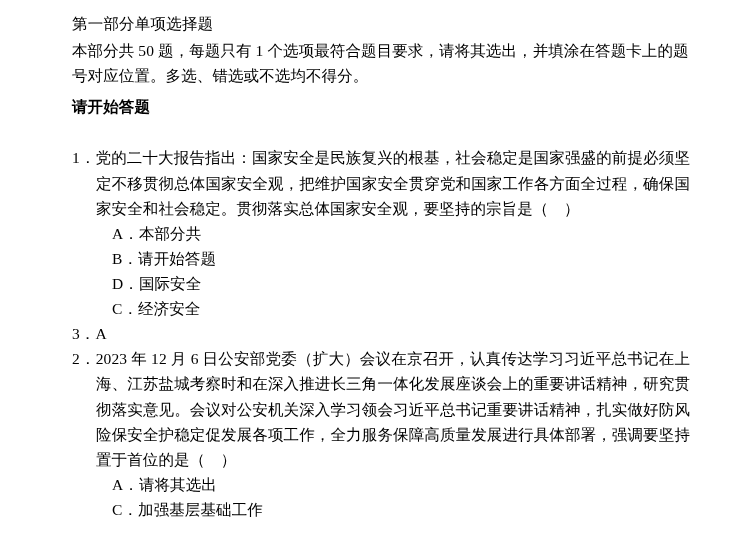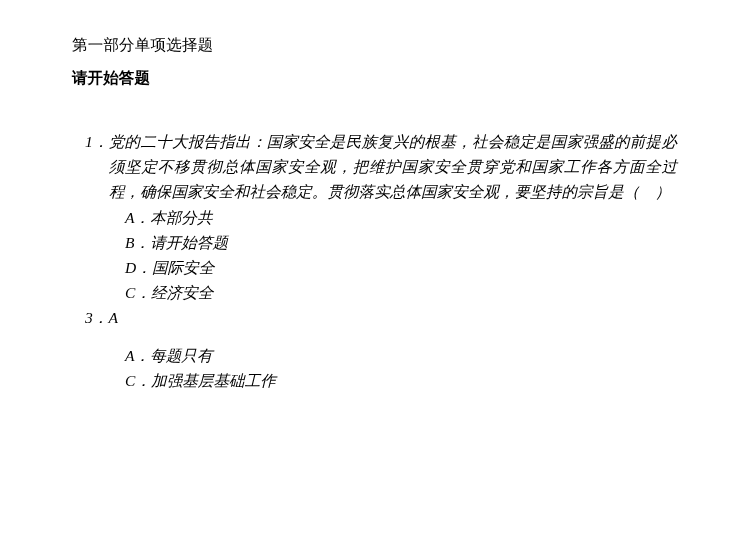--- a/index.html
+++ b/index.html
@@ -13,21 +13,21 @@
     overflow: hidden;
     font-family: "Liberation Serif", "DejaVu Serif", serif;
     color: #000000;
   }
   #page {
     position: relative;
     width: 752px;
     height: 536px;
     background: #ffffff;
     box-sizing: border-box;
-    padding: 32px 62px 0 72px;
+    padding: 11px 62px 0 72px;
   }
   .sec-title {
     font-size: 15.5px;
     line-height: 1.62;
     margin: 0 0 2px 0;
     letter-spacing: 0.2px;
   }
   .para {
     font-size: 15.5px;
     line-height: 1.62;
@@ -38,22 +38,21 @@
     font-weight: bold;
     font-family: Liberation Serif, serif;
   }
   .gap-lg {
     height: 26px;
   }
   .gap-sm {
     height: 6px;
   }
   .q-block {
-    margin: 13px;
-    font-style: italic;
+    margin: 0;
   }
   .q-text {
     font-size: 15.5px;
     line-height: 1.62;
     margin: 0;
     padding-left: 24px;
     text-indent: -24px;
     text-align: justify;
     letter-spacing: 0.1px;
   }
@@ -72,34 +71,36 @@
   }
 </style>
 </head>
 <body>
 
 <div id="page">
 
   <div class="sec-title">第一部分单项选择题</div>
 
 
+  <div class="para">本部分共 50 题，每题只有 1 个选项最符合题目要求，请将其选出，并填涂在答题卡上的题号对应位置。多选、错选或不选均不得分。</div>
 
   <div class="gap-sm"></div>
 
   <div class="para bold">请开始答题</div>
 
   <div class="gap-lg"></div>
 
   <div class="q-block">
     <div class="q-text">1．党的二十大报告指出：国家安全是民族复兴的根基，社会稳定是国家强盛的前提必须坚定不移贯彻总体国家安全观，把维护国家安全贯穿党和国家工作各方面全过程，确保国家安全和社会稳定。贯彻落实总体国家安全观，要坚持的宗旨是（　）</div>
     <div class="opt">A．本部分共</div>
     <div class="opt">B．请开始答题</div>
     <div class="opt">D．国际安全</div>
     <div class="opt">C．经济安全</div>
     <div class="answer">3．A</div>
   </div>
 
   <div class="q-block">
-    <div class="opt">A．每题只有</div>
+    <div class="q-text">2．2023 年 12 月 6 日公安部党委（扩大）会议在京召开，认真传达学习习近平总书记在上海、江苏盐城考察时和在深入推进长三角一体化发展座谈会上的重要讲话精神，研究贯彻落实意见。会议对公安机关深入学习领会习近平总书记重要讲话精神，扎实做好防风险保安全护稳定促发展各项工作，全力服务保障高质量发展进行具体部署，强调要坚持置于首位的是（　）</div>
+    <div class="opt">A．请将其选出</div>
     <div class="opt">C．加强基层基础工作</div>
   </div>
 
 </div>
 
 </body></html>

